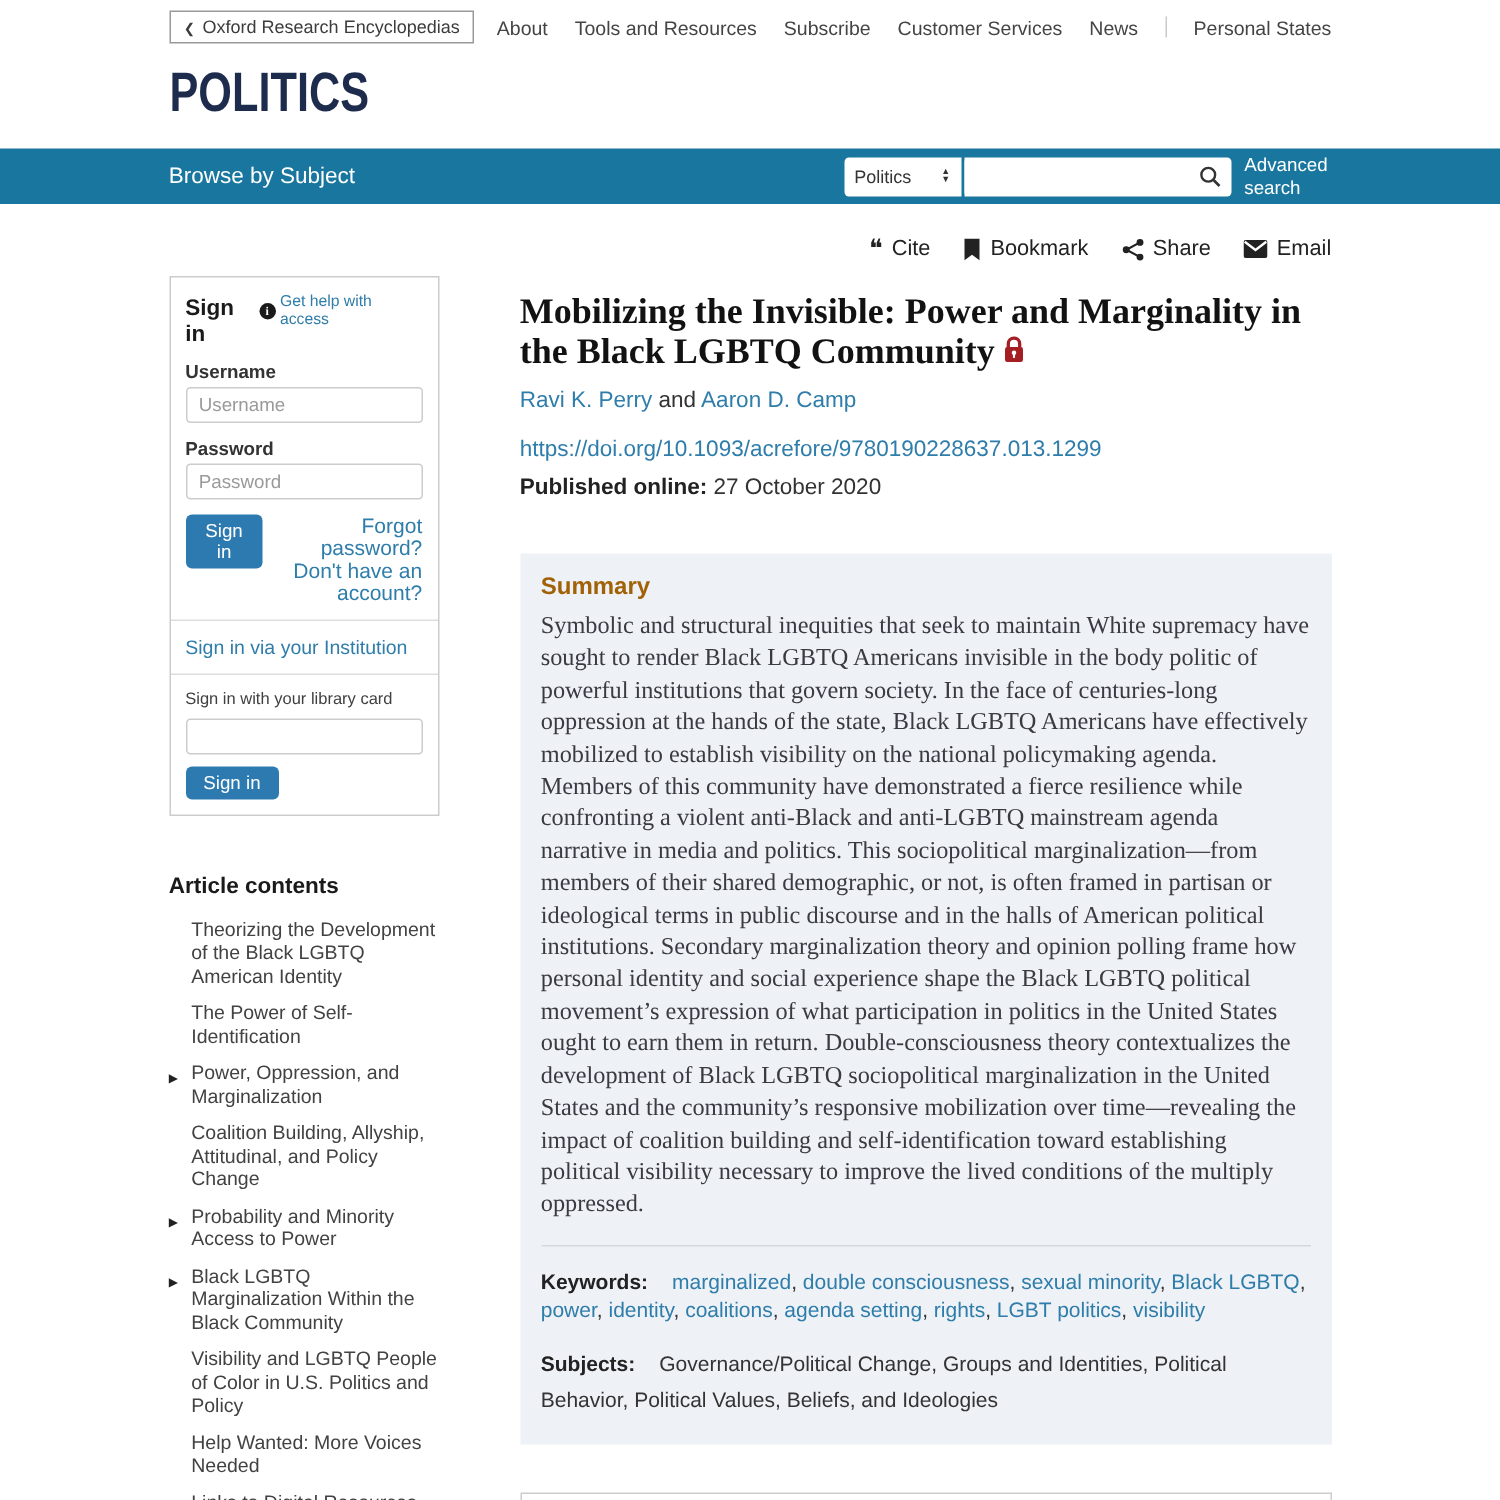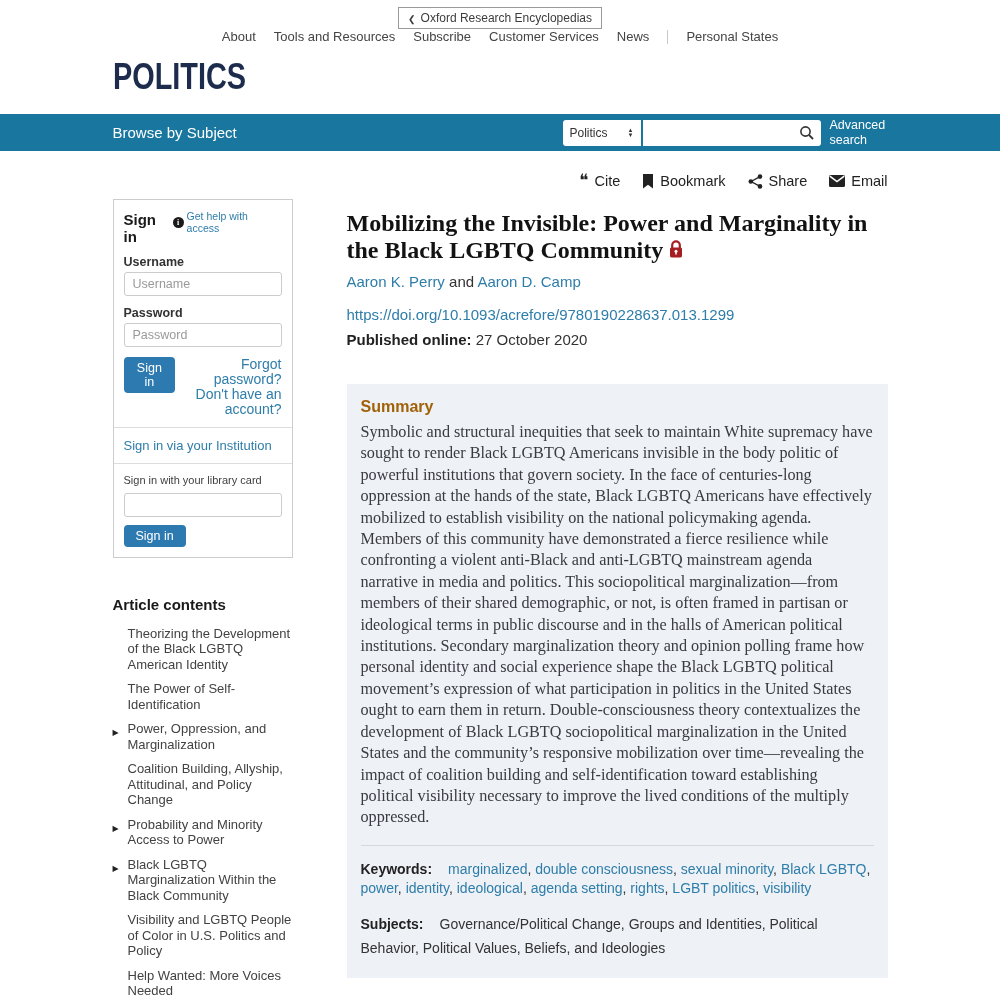--- a/index.html
+++ b/index.html
@@ -2,21 +2,21 @@
 <html><head>
 <meta charset="utf-8">
 <style>
   * { margin:0; padding:0; box-sizing:border-box; }
   html,body { width:1000px; height:1000px; overflow:hidden; background:#fff;
     font-family:"Liberation Sans", sans-serif; }
   a { text-decoration:none; cursor:pointer; }
   .container { width:775px; margin:0 auto; }
 
   
-  .top-row { display:flex; justify-content:space-between; align-items:center; padding-top:7px;flex-direction:column; }
+  .top-row { display:flex; justify-content:space-between; align-items:center; padding-top:7px; }
   .back-btn { display:inline-flex; align-items:center; gap:5px; border:1px solid #9a9a9a;
     background:#fff; padding:3px 9px; font-size:12px; color:#3c3c3c; cursor:pointer;
     font-family:"Liberation Sans", sans-serif; }
   .back-btn .chev::before { content:"❮"; font-size:9px; color:#3c3c3c; }
   .top-nav { display:flex; align-items:center; gap:18px; font-size:13px; }
   .top-nav a { color:#444; }
   .nav-sep { width:1px; height:14px; background:#c9c9c9; }
 
   .logo { margin-top:12px; font-size:37px; font-weight:bold; color:#1d2c4c;
     letter-spacing:0px; transform:scaleX(0.78); transform-origin:left center; width:300px; }
@@ -236,31 +236,31 @@
       </a>
     </div>
 
     <h1 class="article-title"><span>Mobilizing the Invisible: Power and Marginality in the Black LGBTQ Community</span><svg class="lock-icon" width="14" height="18" viewBox="0 0 14 18">
         <path d="M3.2 8V5.2a3.8 3.8 0 0 1 7.6 0V8" fill="none" stroke="#a41e23" stroke-width="2.2"></path>
         <rect x="1" y="7.4" width="12" height="10" rx="1.6" fill="#a41e23"></rect>
         <circle cx="7" cy="11.2" r="1.5" fill="#fff"></circle>
         <rect x="6.3" y="11.6" width="1.4" height="3" fill="#fff"></rect>
       </svg></h1>
 
-    <div class="authors"><a>Aaron K. Perry</a><span> and </span><a>Aaron D. Camp</a></div>
+    <div class="authors"><a>Ravi K. Perry</a><span> and </span><a>Aaron D. Camp</a></div>
 
     <a class="doi-link">https://doi.org/10.1093/acrefore/9780190228637.013.1299</a>
 
     <div class="published"><b>Published online:</b><span> 27 October 2020</span></div>
 
     <section class="summary-box">
       <h2 class="summary-title">Summary</h2>
       <p class="summary-text">Symbolic and structural inequities that seek to maintain White supremacy have sought to render Black LGBTQ Americans invisible in the body politic of powerful institutions that govern society. In the face of centuries-long oppression at the hands of the state, Black LGBTQ Americans have effectively mobilized to establish visibility on the national policymaking agenda. Members of this community have demonstrated a fierce resilience while confronting a violent anti-Black and anti-LGBTQ mainstream agenda narrative in media and politics. This sociopolitical marginalization—from members of their shared demographic, or not, is often framed in partisan or ideological terms in public discourse and in the halls of American political institutions. Secondary marginalization theory and opinion polling frame how personal identity and social experience shape the Black LGBTQ political movement’s expression of what participation in politics in the United States ought to earn them in return. Double-consciousness theory contextualizes the development of Black LGBTQ sociopolitical marginalization in the United States and the community’s responsive mobilization over time—revealing the impact of coalition building and self-identification toward establishing political visibility necessary to improve the lived conditions of the multiply oppressed.</p>
       <div class="summary-rule"></div>
-      <p class="meta-row"><span class="meta-label">Keywords:</span><a class="kw">marginalized</a><a class="kw">double consciousness</a><a class="kw">sexual minority</a><a class="kw">Black LGBTQ</a><a class="kw">power</a><a class="kw">identity</a><a class="kw">ideological</a><a class="kw">agenda setting</a><a class="kw">rights</a><a class="kw">LGBT politics</a><a class="kw">visibility</a></p>
+      <p class="meta-row"><span class="meta-label">Keywords:</span><a class="kw">marginalized</a><a class="kw">double consciousness</a><a class="kw">sexual minority</a><a class="kw">Black LGBTQ</a><a class="kw">power</a><a class="kw">identity</a><a class="kw">coalitions</a><a class="kw">agenda setting</a><a class="kw">rights</a><a class="kw">LGBT politics</a><a class="kw">visibility</a></p>
       <p class="meta-row subjects-row"><span class="meta-label">Subjects:</span><span>Governance/Political Change, Groups and Identities, Political Behavior, Political Values, Beliefs, and Ideologies</span></p>
     </section>
 
     <div class="access-box">
       <span>You do not currently have access to this article</span>
     </div>
 
   </main>
 </div>
 

